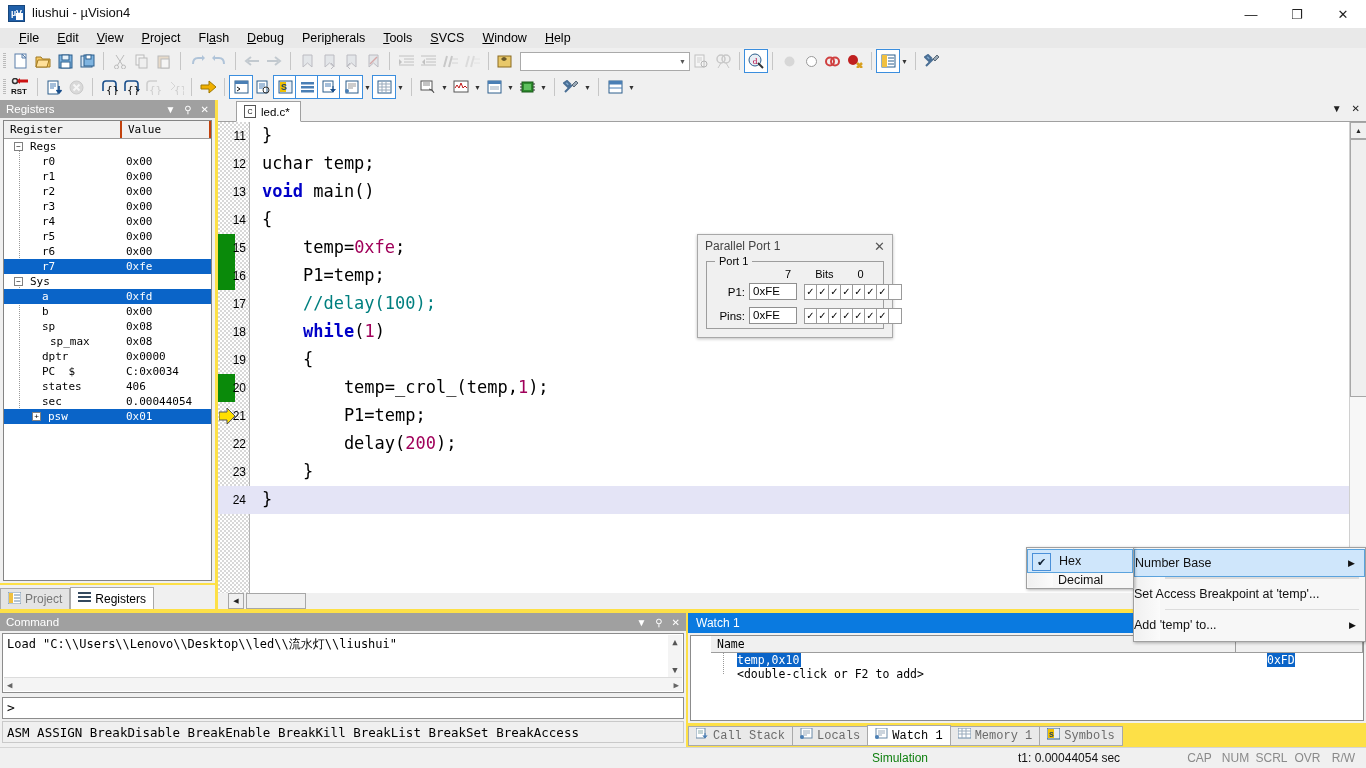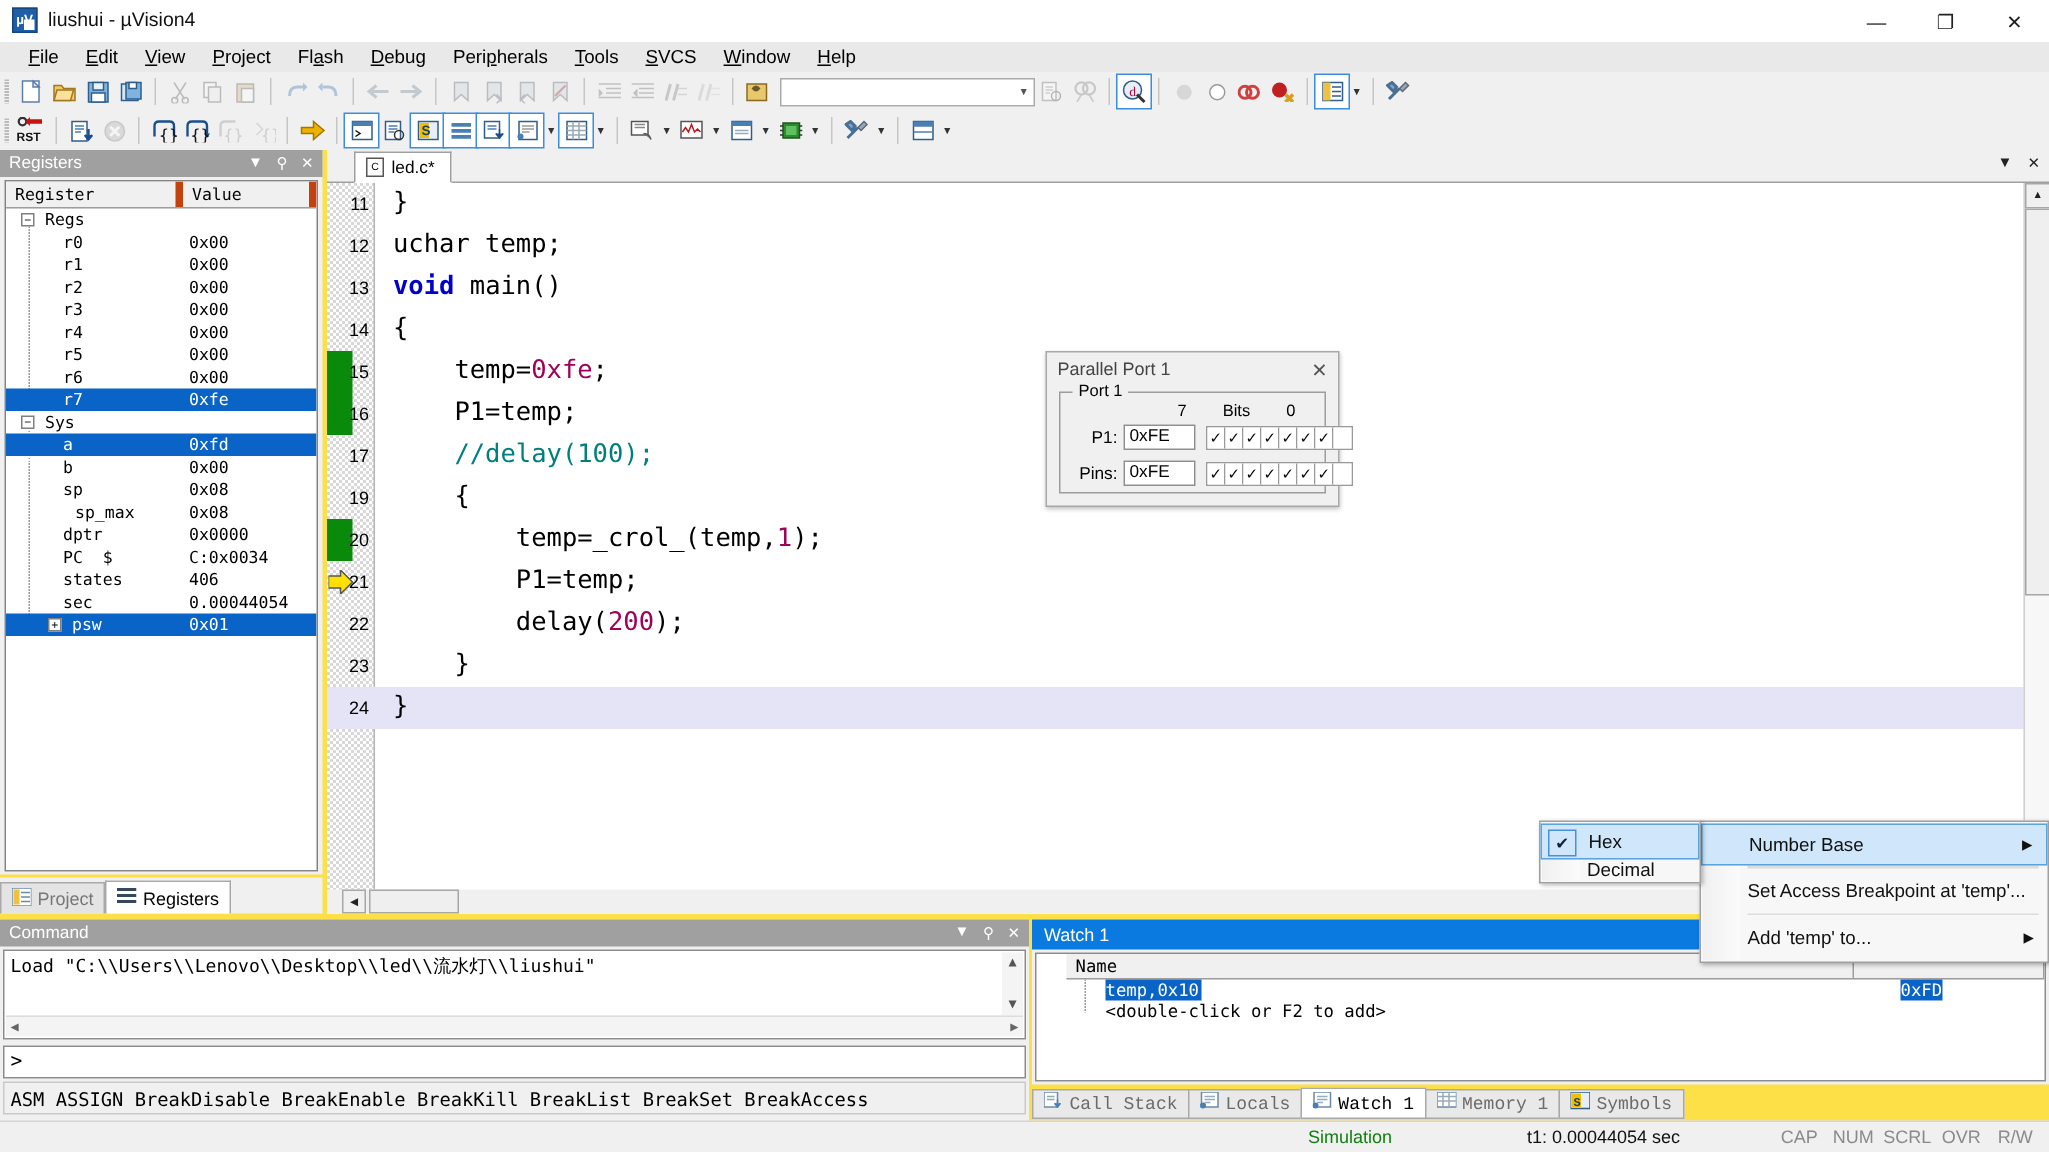--- a/index.html
+++ b/index.html
@@ -49,21 +49,21 @@
   .findbox .fcar { margin-left:auto; margin-right:3px; font-size:7px; color:#555; }
 
   
   .regpanel { position:absolute; left:0; top:100px; width:215px; height:483px; background:#f0f0f0; }
   .panel-cap { height:18px; background:#a0a0a0; color:#fff; display:flex; align-items:center;
       padding-left:6px; font-size:11.5px; }
   .panel-cap .caps { margin-left:auto; display:flex; gap:9px; padding-right:6px; color:#fff; font-size:10px;}
   .regbody { position:absolute; left:3px; top:20px; width:209px; bottom:2px; background:#fff;
       border:1px solid #848484; overflow:hidden; font-family:"DejaVu Sans Mono", monospace; font-size:11px; }
   .reghead { display:flex; height:18px; background:#f0f0f0; border-bottom:1px solid #9d9d9d; }
-  .reghead div { border-right:5px solid #c2410c; padding:2px 0 0 6px; font-size:11px; color:#000; }
+  .reghead div { border-right:2px solid #c2410c; padding:2px 0 0 6px; font-size:11px; color:#000; }
   .rh1 { width:118px; } .rh2 { width:89px; }
   .regrow { height:15px; display:flex; align-items:center; position:relative; font-size:11px; white-space:pre; }
   .regrow.sel { background:#0a64c8; color:#fff; }
   .rname { position:absolute; left:0; }
   .rval { position:absolute; left:122px; }
   .treebox { position:absolute; width:9px; height:9px; border:1px solid #808080; background:#fff;
       font-size:8px; line-height:7px; text-align:center; color:#000; font-family:"Liberation Sans",sans-serif;}
   .dots-v { position:absolute; width:1px; top:0; bottom:0;
       background:repeating-linear-gradient(to bottom,#9a9a9a 0 1px,transparent 1px 2px); }
 
@@ -170,21 +170,21 @@
   .st-sim { position:absolute; left:872px; color:#108010; }
   .st-t1 { position:absolute; left:1018px; color:#111; }
   .st-ind { position:absolute; right:6px; display:flex; gap:3px; color:#8a8a8a; }
   .st-ind span { width:33px; text-align:center; }
 
   
   .ctxmain { position:absolute; left:1133px; top:547px; width:233px; background:#f7f7f7;
       border:1px solid #a0a0a0; box-shadow:1px 1px 3px rgba(0,0,0,.3); padding:1px 0; }
   .ctxmain::before { content:""; position:absolute; left:1px; top:1px; bottom:1px; width:25px;
       background:linear-gradient(to right,#f0f0f0,#fbfbfb); }
-  .ctxitem { height:30px; display:flex; align-items:center; padding-left:31px; font-size:12.5px;
+  .ctxitem { height:30px; display:flex; align-items:center; font-size:12.5px;
       color:#111; position:relative; }
   .ctxitem.hl { background:#cfe6fb; border:1px solid #5ba3dd; height:28px; }
   .ctxitem .arr { position:absolute; right:9px; font-size:9px; }
   .ctxsep { height:1px; background:#dcdcdc; margin:0 6px 0 31px; }
   .ctxsub { position:absolute; left:1026px; top:547px; width:108px; background:#f7f7f7;
       border:1px solid #a0a0a0; box-shadow:1px 1px 3px rgba(0,0,0,.3); padding:1px 0; }
   .ctxsub::before { content:""; position:absolute; left:1px; top:1px; bottom:1px; width:25px;
       background:linear-gradient(to right,#f0f0f0,#fbfbfb); }
   .ctxsub .ctxitem { height:14px; padding-left:31px; }
   .ctxsub .ctxitem.hl { background:#cfe6fb; border:1px solid #5ba3dd; height:24px; }
@@ -744,20 +744,24 @@
           <span class="mark-green"></span>
           <span class="num">16</span>
           <span class="txt pl">    P1=temp;</span>
         </div>
 
         <div class="cline">
           <span class="num">17</span>
           <span class="txt cmt">    //delay(100);</span>
         </div>
 
+        <div class="cline">
+          <span class="num">18</span>
+          <span class="txt"><span class="pl">    </span><span class="kw">while</span><span class="pl">(</span><span class="num-lit">1</span><span class="pl">)</span></span>
+        </div>
 
         <div class="cline">
           <span class="num">19</span>
           <span class="txt pl">    {</span>
         </div>
 
         <div class="cline">
           <span class="mark-green"></span>
           <span class="num">20</span>
           <span class="txt"><span class="pl">        temp=_crol_(temp,</span><span class="num-lit">1</span><span class="pl">);</span></span>

